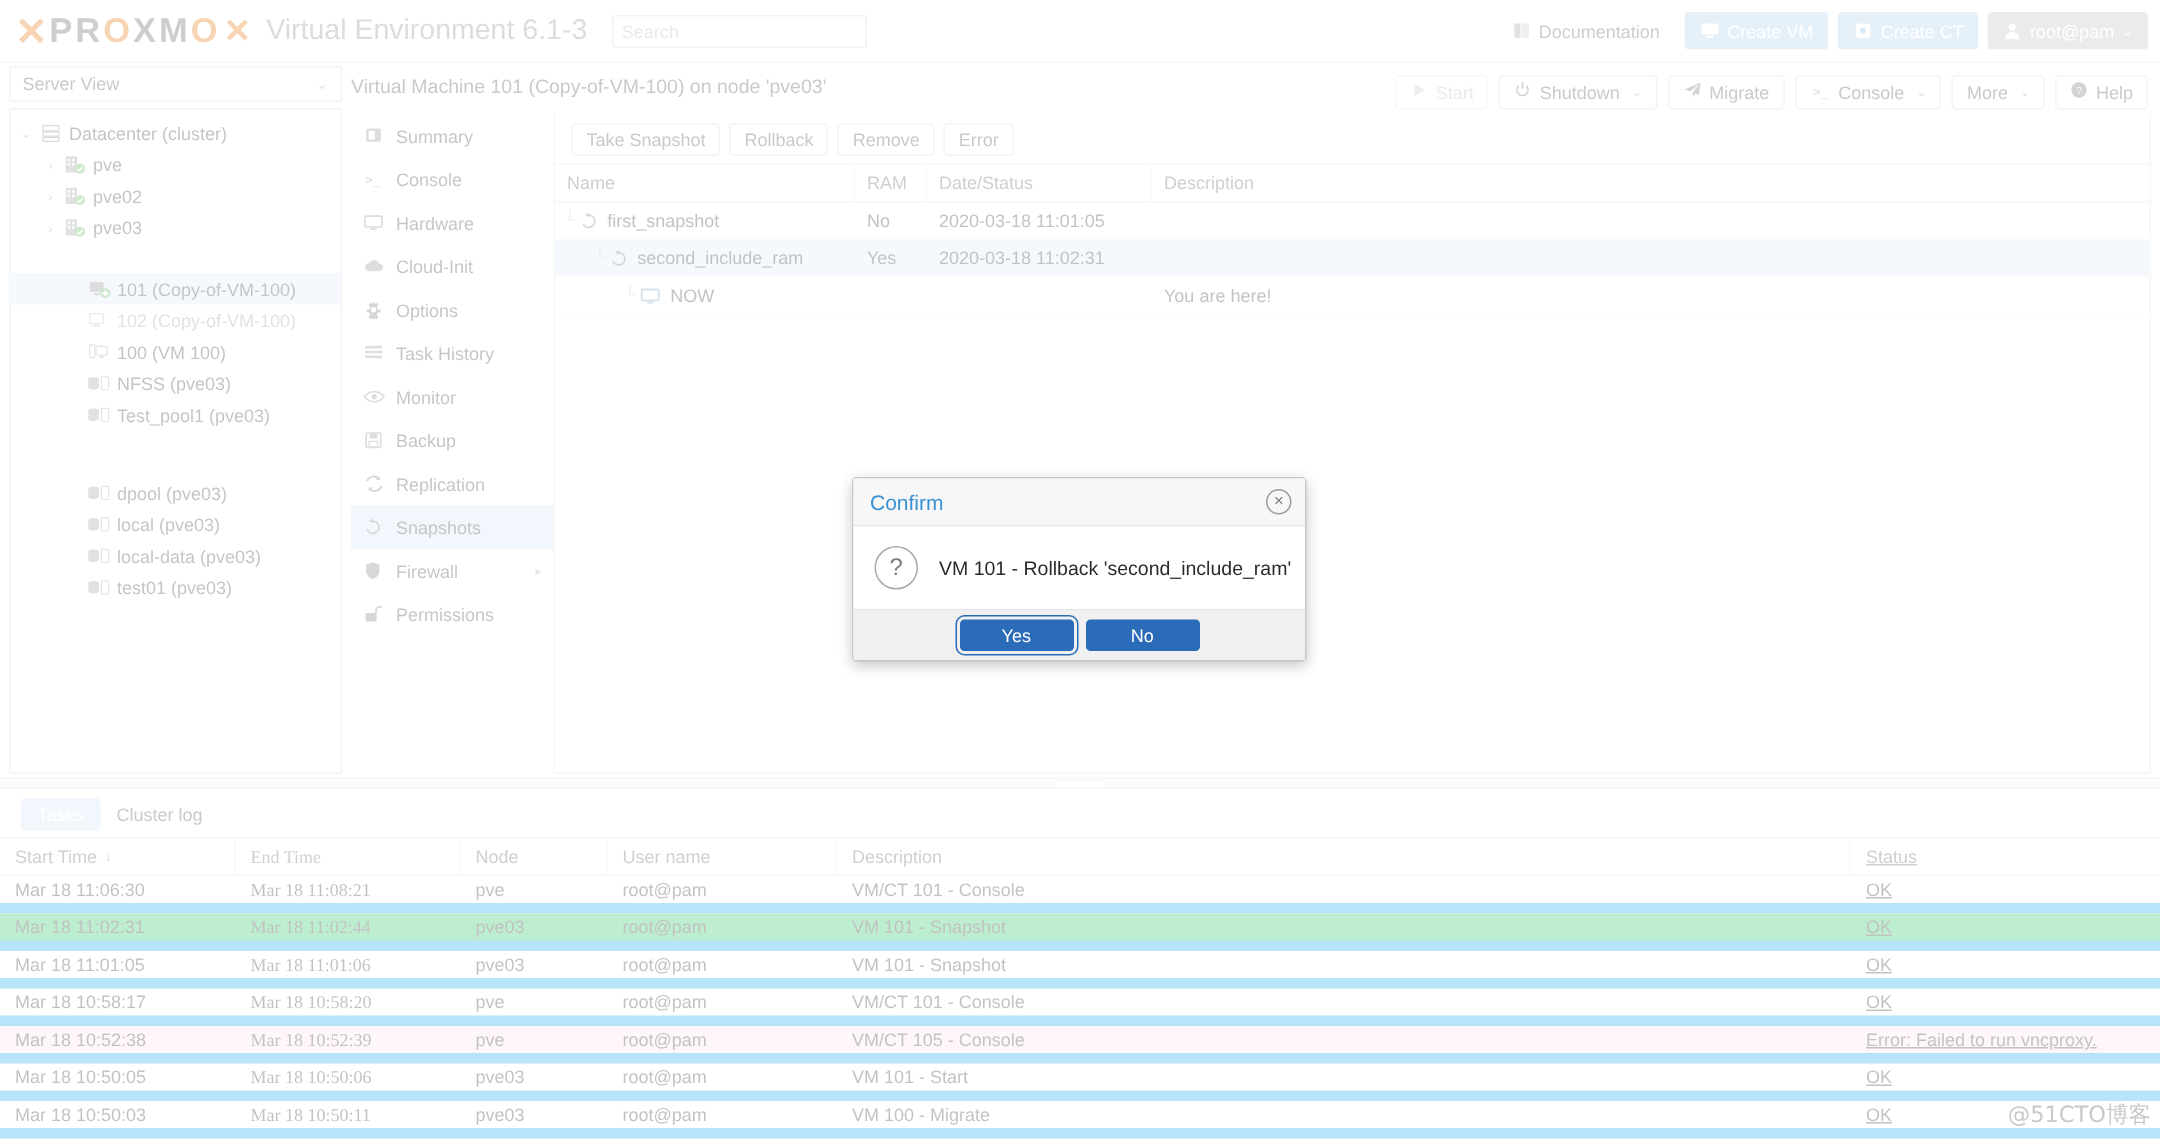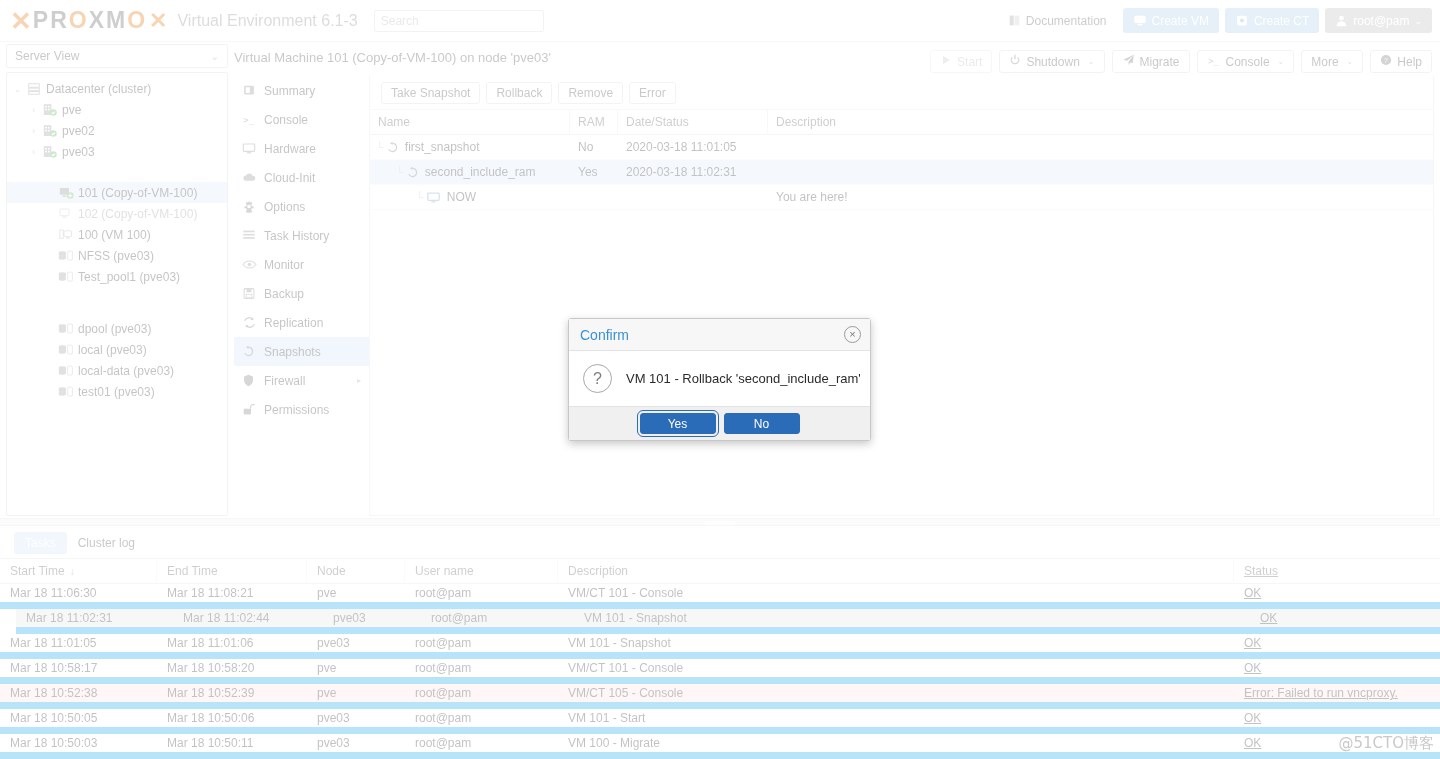--- a/index.html
+++ b/index.html
@@ -33,21 +33,21 @@
   .logo-x {
     font-size: 26px; font-weight: bold; color: #e57000; line-height: 1;
     font-family: "Liberation Sans", sans-serif;
   }
   .logo-txt {
     font-size: 23px; font-weight: bold; letter-spacing: 2px;
     color: #5b5b5b; line-height: 1; margin-left: 1px;
   }
   .logo-txt .o { color: #e57000; }
   .ve-version {
-    font-size: 16px; color: #8b8b8b; margin-left: 10px; white-space: nowrap;
+    font-size: 19px; color: #8b8b8b; margin-left: 10px; white-space: nowrap;
   }
   .search-box {
     margin-left: 16px; width: 170px; height: 22px;
     border: 1px solid #d8d8d8; background: #fff; border-radius: 2px;
     display: flex; align-items: center; padding: 0 6px;
   }
   .search-box span { color: #b5b5b5; font-size: 12px; }
   .topbar-right {
     position: absolute; right: 8px; top: 8px;
     display: flex; align-items: center; gap: 6px;
@@ -182,24 +182,24 @@
   }
   .thead .hc {
     height: 26px; display: flex; align-items: center; padding-left: 10px;
     border-right: 1px solid #ededed;
   }
   .trow {
     display: flex; height: 25px; align-items: center; font-size: 12px; color: #333;
     border-bottom: 7px solid #0ea5e9;
   }
   .trow .c { height: 25px; display: flex; align-items: center; padding-left: 10px; overflow: hidden; white-space: nowrap; }
-  .trow.sel { background: #e5e5e5; margin-left: 16px; }
+  .trow.sel { background: #22c55e; }
   .trow.err { background: #fadfe4; }
   .t-start { width: 157px; }
-  .t-end   { width: 150px; }
+  .t-end   { width: 150px; font-family: Liberation Serif, serif; }
   .t-node  { width: 98px; }
   .t-user  { width: 153px; }
   .t-desc  { width: 676px; }
   .t-status{ flex: 1; text-decoration: underline; }
   .sortarrow { margin-left: 5px; color: #8a8a8a; font-size: 10px; }
 
   
   .dialog {
     position: absolute; left: 568px; top: 318px; width: 303px; height: 123px;
     background: #fbfbfb; border: 1px solid #c7c7c7; border-radius: 3px;

